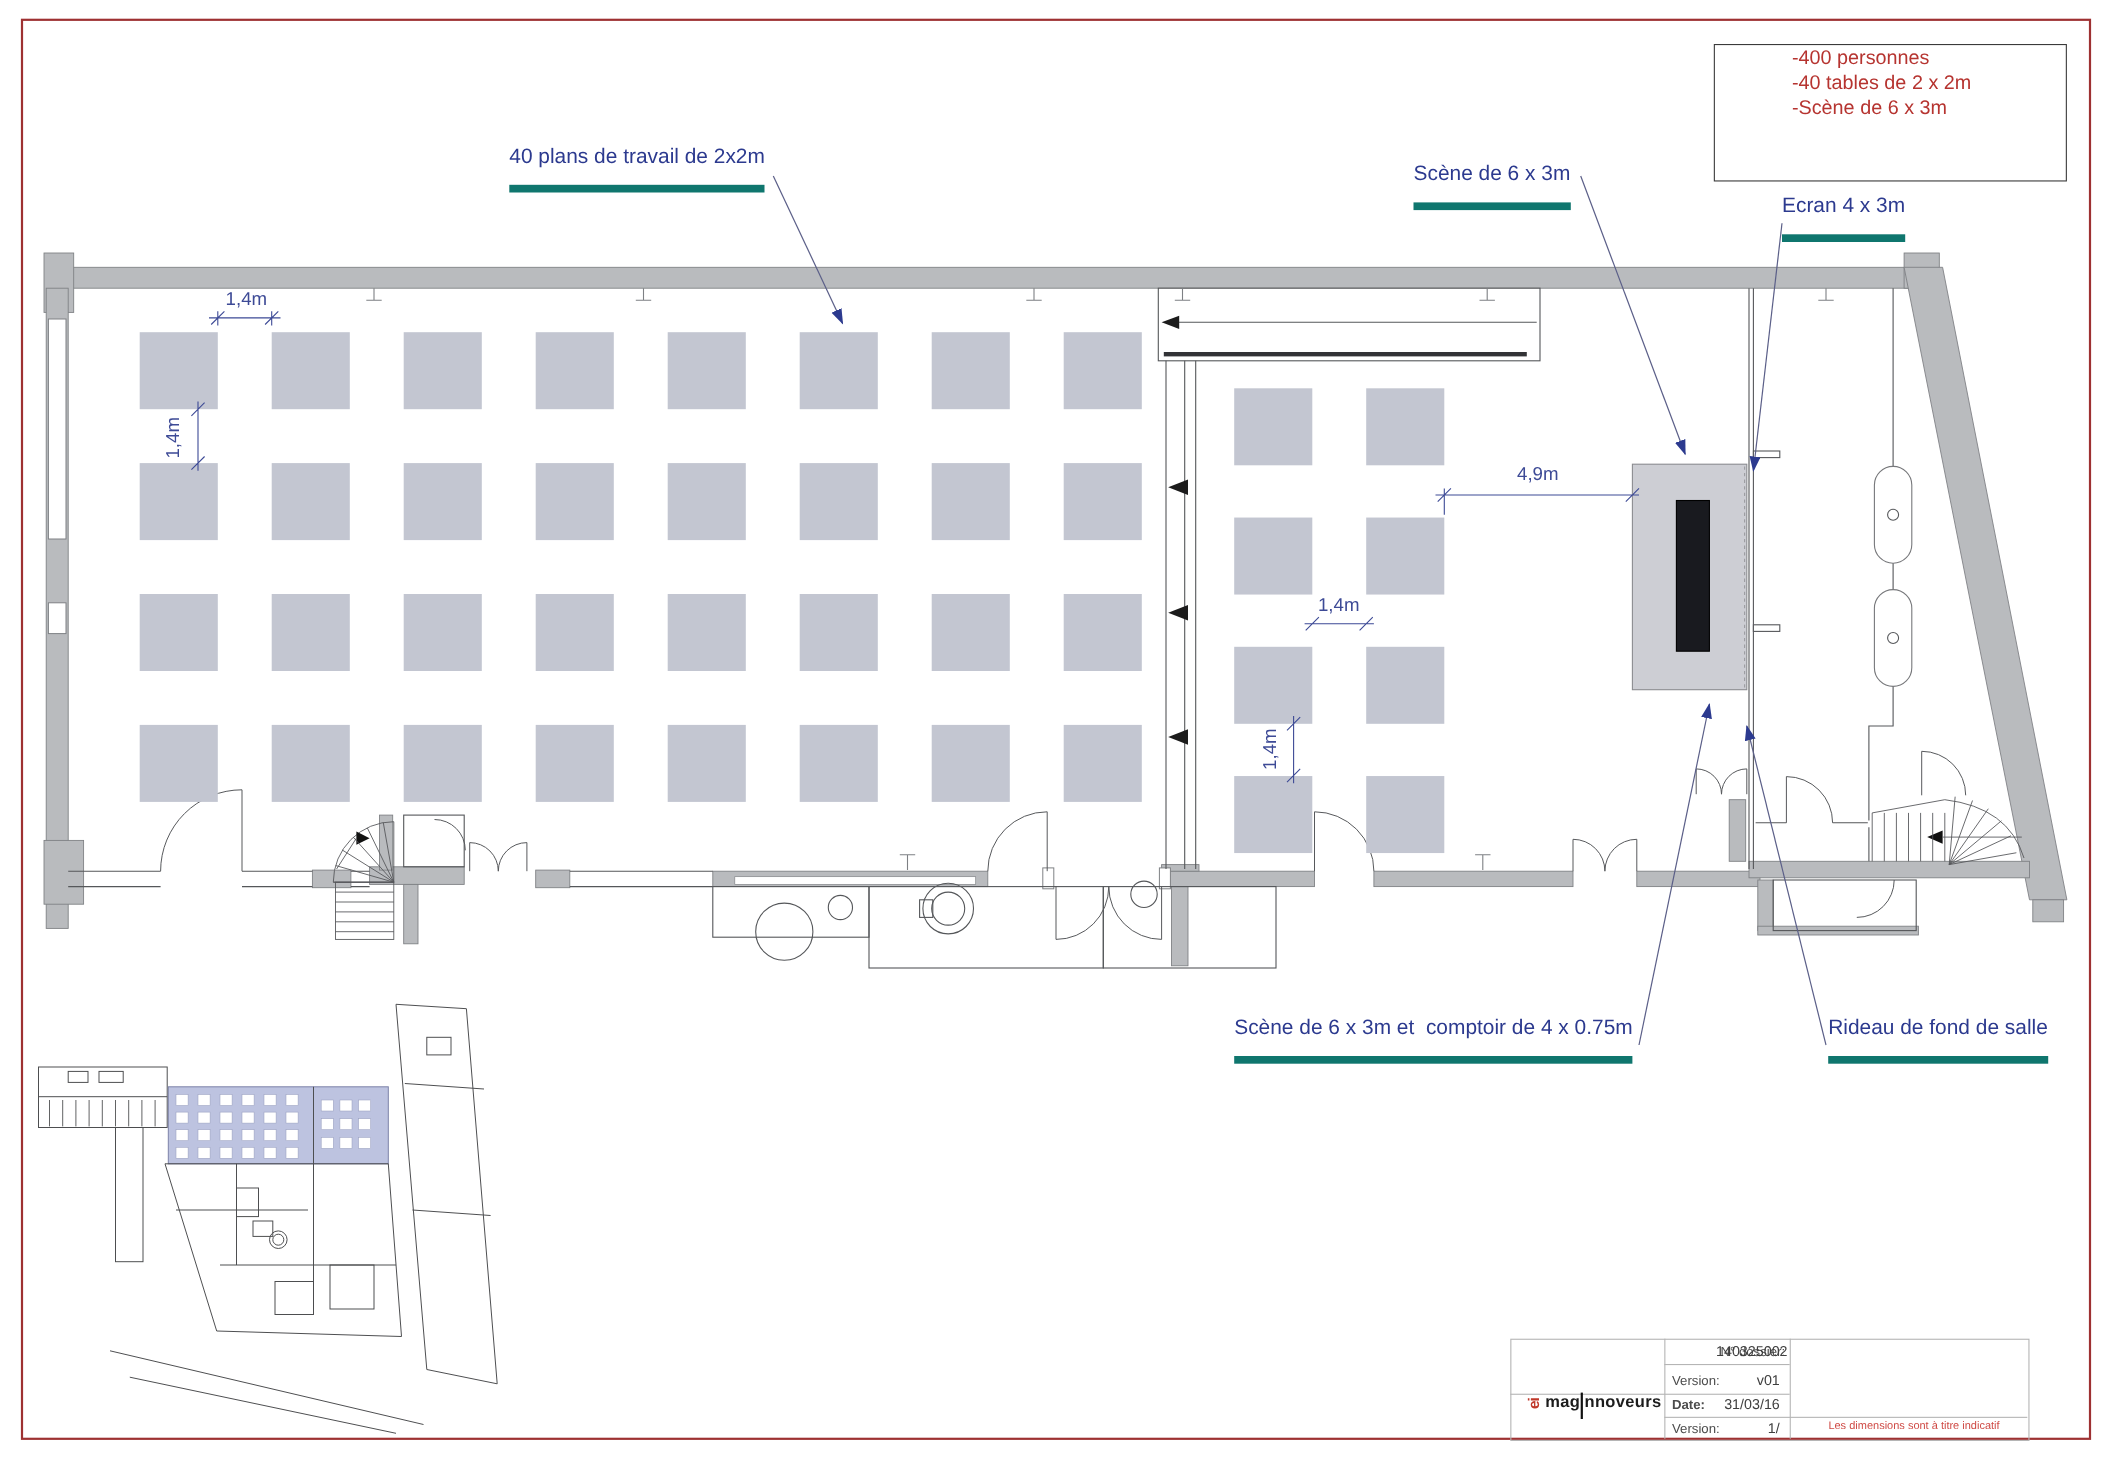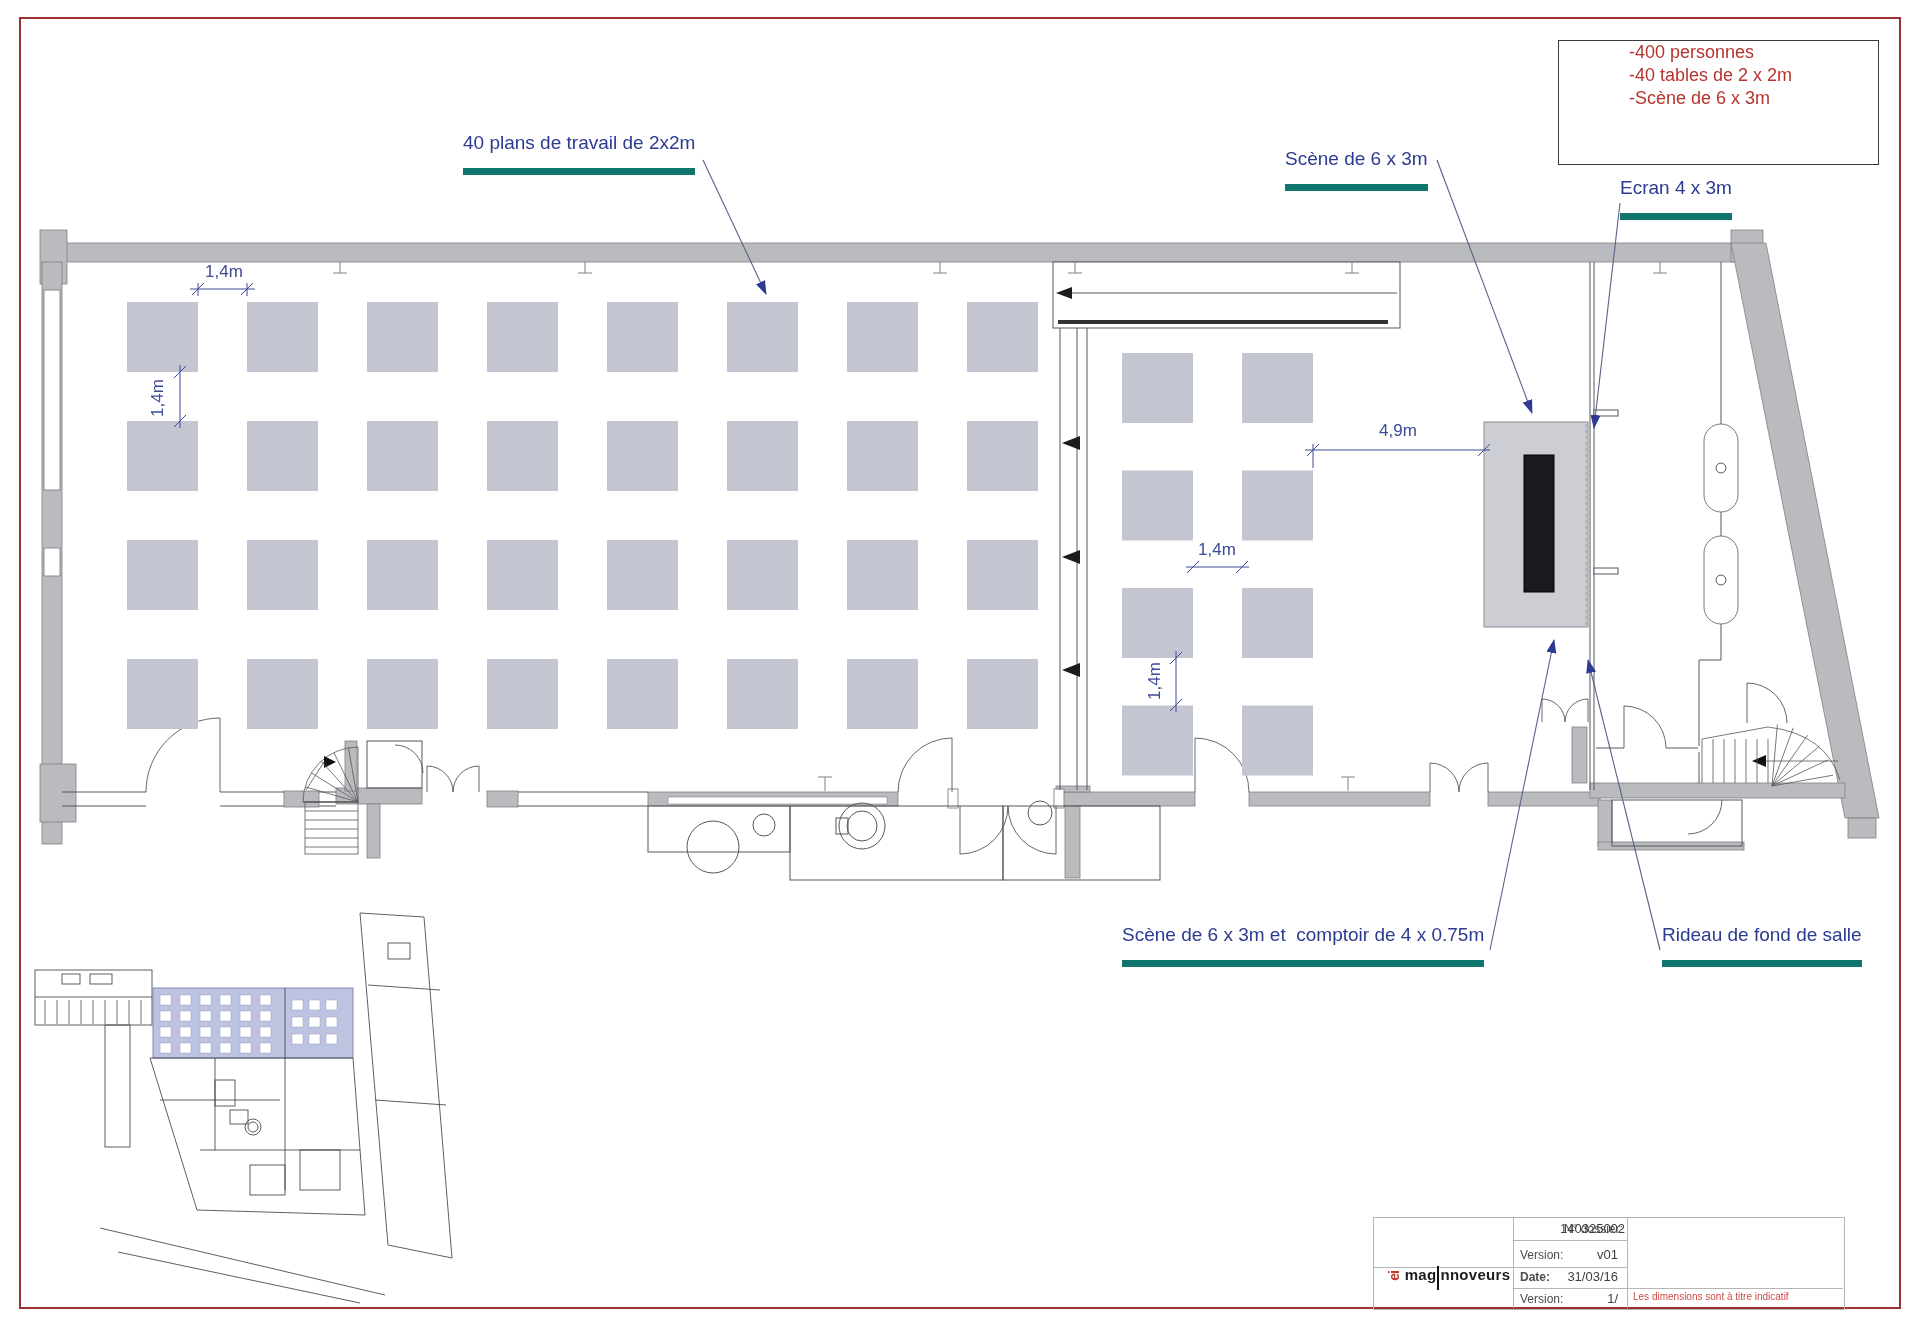--- a/index.html
+++ b/index.html
@@ -16,21 +16,21 @@
   
   .annot{font-size:19px;color:#2c3a8f;border-bottom:7px solid #0f766e;padding-bottom:14px;
          white-space:pre;line-height:22px;}
   
   .dim{font-size:17px;color:#3d4a96;white-space:pre;text-align:center;}
   .dim-v{transform:rotate(-90deg);}
   
   .tbl-line{position:absolute;background:#b5b5b5;}
   .tbl-label{position:absolute;font-size:12px;color:#4c4c4c;}
   .tbl-value{position:absolute;font-size:13px;color:#3f3f3f;text-align:right;width:58px;}
-  #tblNote{position:absolute;left:1633px;top:1291px;width:214px;text-align:left;
+  #tblNote{position:absolute;left:1633px;top:1291px;width:214px;text-align:center;
            font-size:10px;color:#cf4a45;}
   #logo{position:absolute;left:1393px;top:1266px;display:flex;}
   .logo-mark{color:#c0392b;font-weight:bold;font-size:14px;line-height:12px;margin-right:2px;
              transform:rotate(-90deg);letter-spacing:-1px;}
   .logo-left,.logo-right{font-weight:bold;font-size:15px;color:#1c1c1c;letter-spacing:0.3px;}
   .logo-bar{display:inline-block;width:2px;height:24px;background:#111;margin:0 1px -4px 1px;}
 </style>
 </head>
 <body>
 

